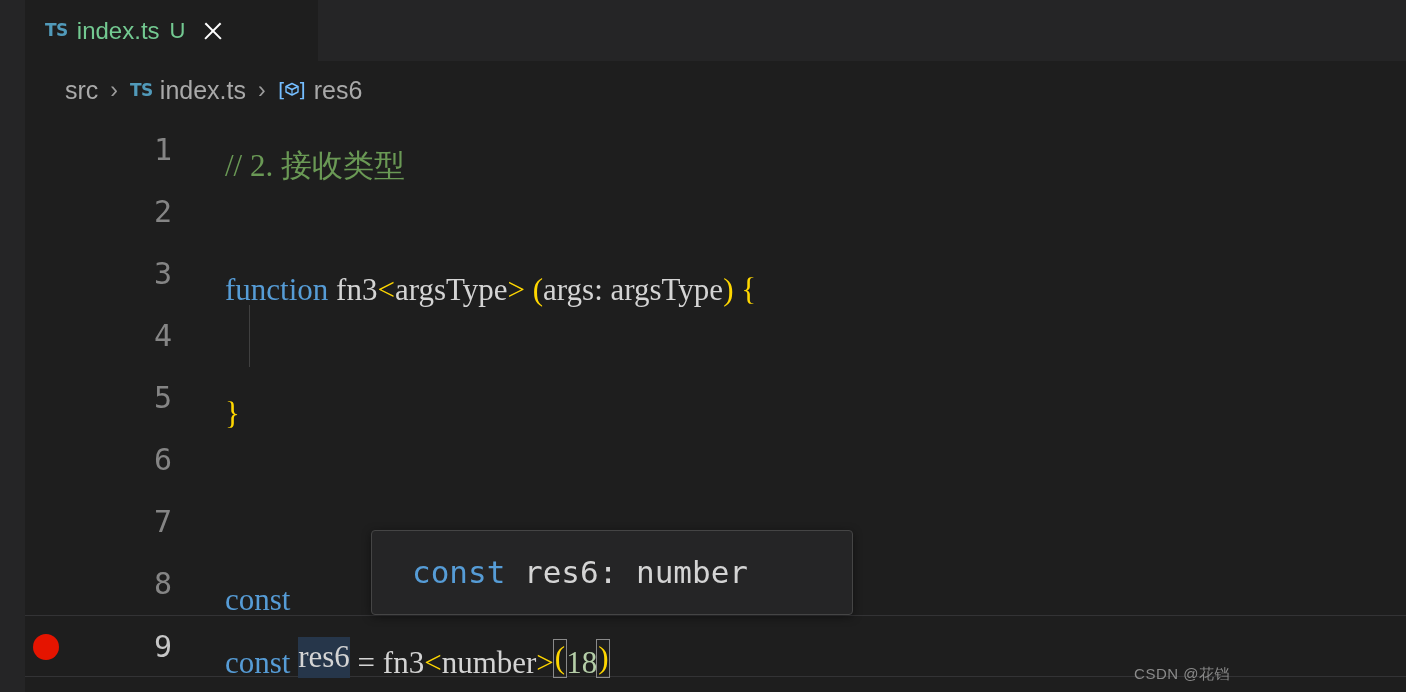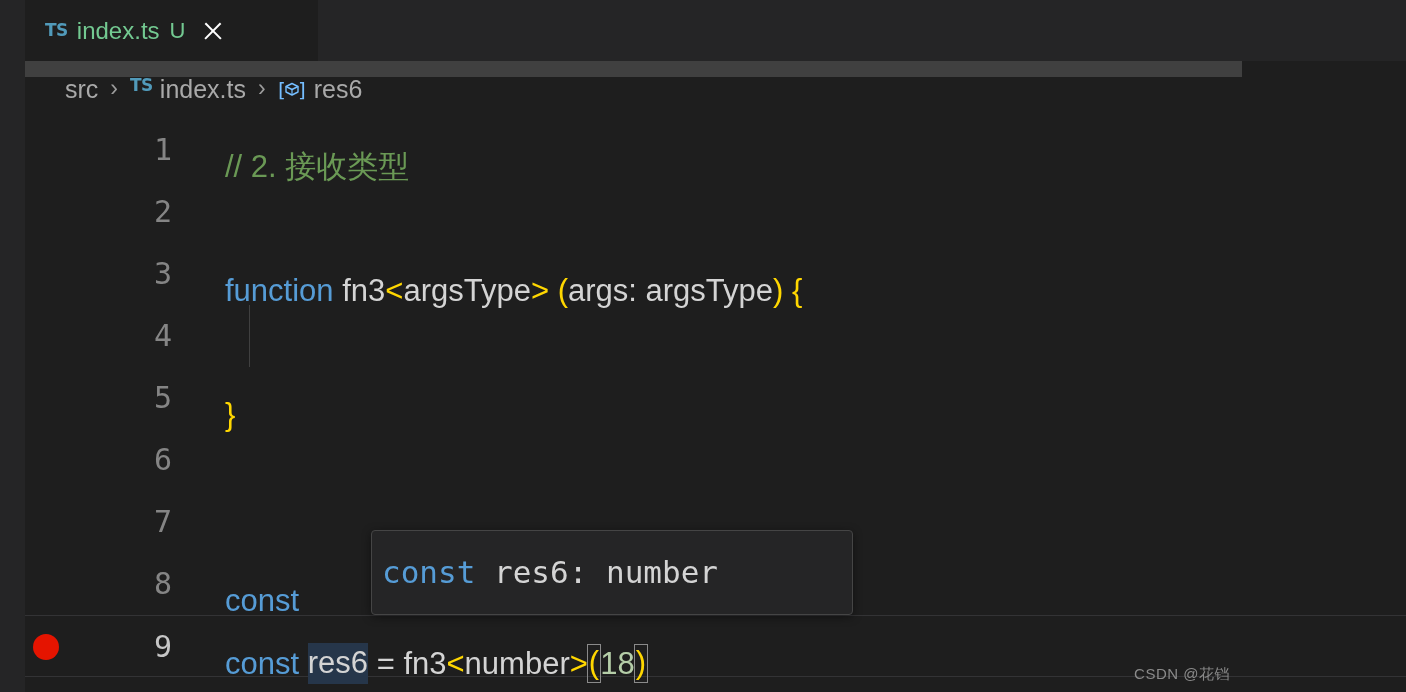--- a/index.html
+++ b/index.html
@@ -86,26 +86,26 @@
     width: 22px;
     height: 2.4px;
     background: #ffffff;
   }
   .tab-close::before { transform: rotate(45deg); }
   .tab-close::after  { transform: rotate(-45deg); }
 
   
   .breadcrumb {
     position: absolute;
-    left: 25px; top: 77px;
+    left: 25px; top: 61px;
     width: 1381px;
     height: 58px;
     background: #1e1e1e;
     display: flex;
-    align-items: flex-start;
+    align-items: center;
     padding-left: 40px;
     box-sizing: border-box;
   }
   .crumb {
     font-family: "Liberation Sans", sans-serif;
     font-size: 25px;
     color: #a9a9a9;
     line-height: 1;
     white-space: nowrap;
   }
@@ -178,25 +178,25 @@
     font-family: "DejaVu Sans Mono", monospace;
     font-size: 30px;
     color: #858585;
     line-height: 1;
   }
   .lnum.active { color: #c6c6c6; }
 
   .code {
     position: absolute;
     left: 200px;
-    top: 16px;
+    top: 0;
     height: 62px;
     display: flex;
-    align-items: center;
-    font-family: Liberation Sans, sans-serif;
+    align-items: flex-end;
+    font-family: Liberation Serif, serif;
     font-size: 31px;
     white-space: pre;
     line-height: 1;
   }
 
   
   .c-comment  { color: #6a9955; }
   .c-keyword  { color: #569cd6; }
   .c-plain    { color: #d4d4d4; }
   .c-ident    { color: #d4d4d4; }
@@ -232,21 +232,21 @@
     left: 371px;
     top: 530px;
     width: 482px;
     height: 85px;
     background: #252526;
     border: 1px solid #454545;
     border-radius: 4px;
     box-shadow: 0 2px 10px rgba(0,0,0,0.45);
     display: flex;
     align-items: center;
-    padding-left: 10px;
+    padding-left: 40px;
     box-sizing: border-box;
     z-index: 20;
   }
   .tooltip-text {
     font-family: "DejaVu Sans Mono", monospace;
     font-size: 31px;
     white-space: pre;
     line-height: 1;
   }
 

